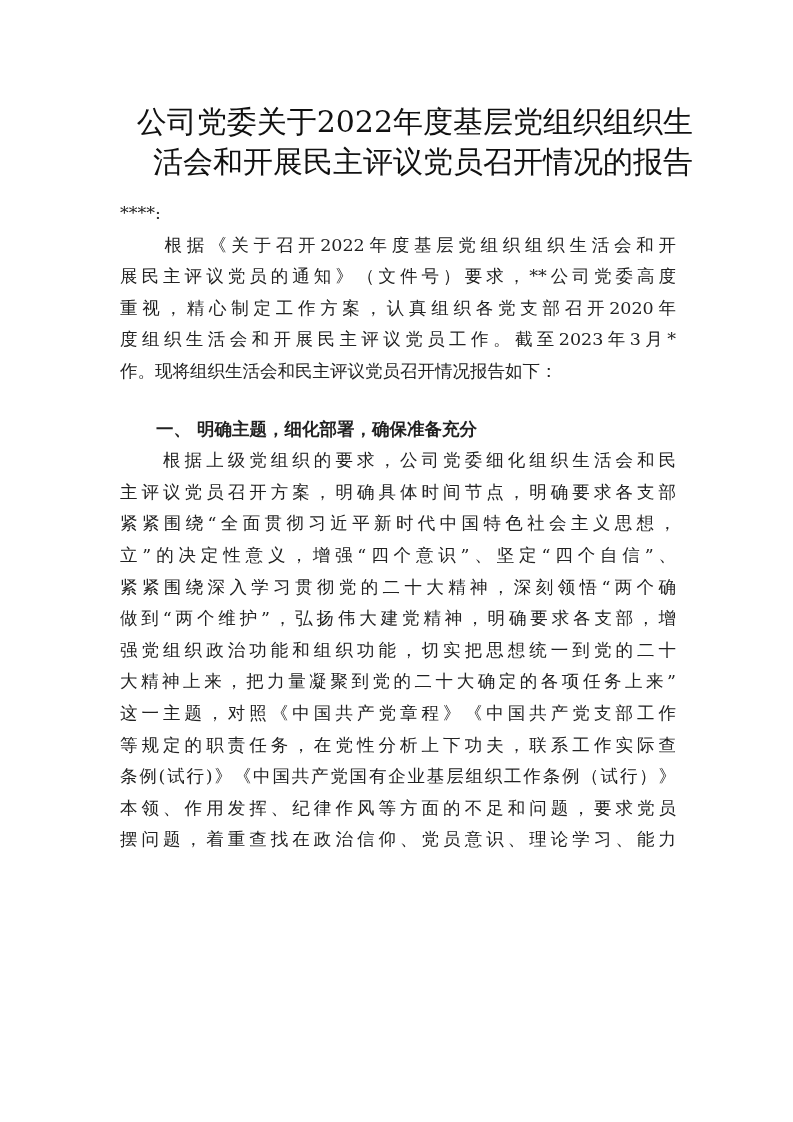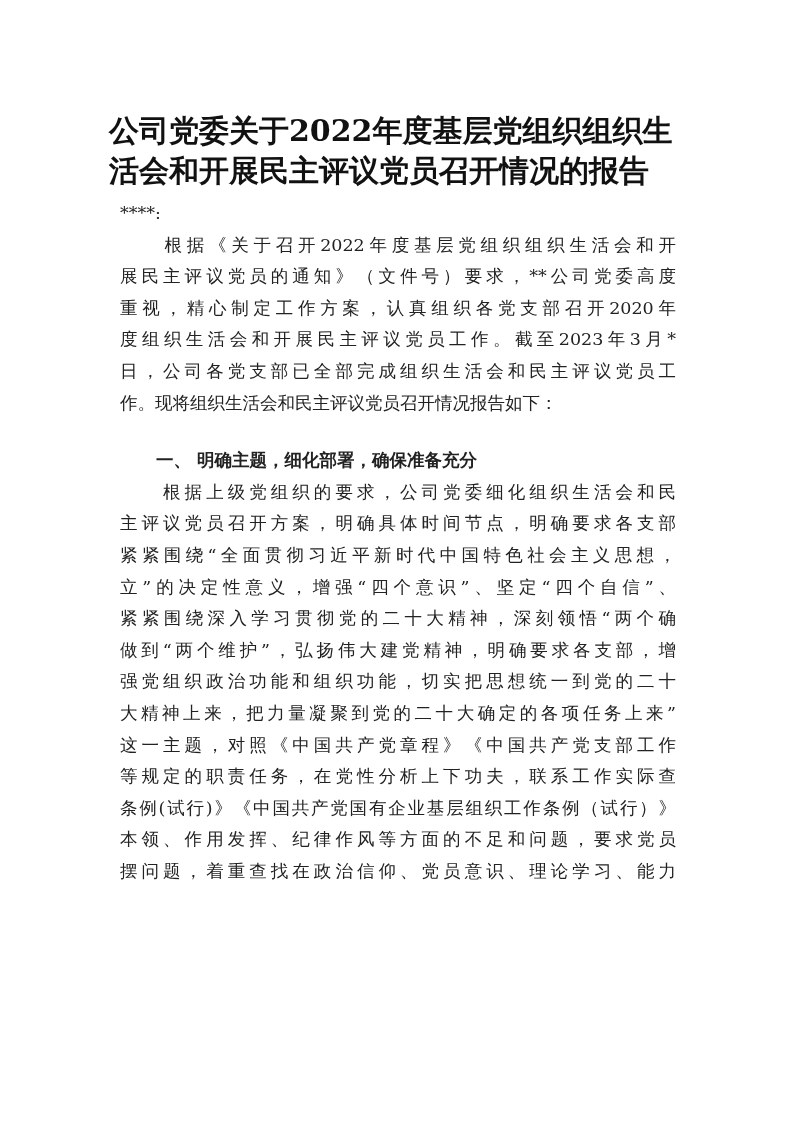--- a/index.html
+++ b/index.html
@@ -1,20 +1,20 @@
 <!DOCTYPE html>
 <html><head>
 <meta charset="utf-8">
 <style>
   html, body { margin: 0; padding: 0; background: #ffffff; }
   body { width: 793px; height: 1122px; position: relative; overflow: hidden;
          font-family: "DejaVu Serif", "Liberation Serif", serif; color: #111; }
   .page { position: absolute; left: 0; top: 0; width: 793px; height: 1122px; background: #fff; }
-  .title { position: absolute; left: 100px; width: 593px; top: 102px; text-align: left;
-           font-size: 30px; line-height: 40px; letter-spacing: 0px; color: #111; margin: 9px; font-weight: bold; }
+  .title { position: absolute; left: 100px; width: 593px; top: 102px; text-align: right;
+           font-size: 30px; line-height: 40px; letter-spacing: 0px; color: #111; margin: 0; font-weight: normal; }
   .body { position: absolute; left: 120px; width: 556px; top: 198px; font-size: 17.5px; color: #222; }
   .line { height: 31.6px; line-height: 31.6px; white-space: nowrap; overflow: visible; text-align: justify; text-align-last: justify; }
   .line.last { text-align-last: left; }
   .heading { font-family: "DejaVu Sans", "Liberation Sans", sans-serif; font-weight: bold; padding-left: 36px; text-align-last: left; font-size: 17.5px; margin-top: 26px; }
 </style>
 </head>
 <body>
 
 <div class="page">
   <h1 class="title">
@@ -23,21 +23,20 @@
   </h1>
 
   <div class="body">
     <div class="line last">****:</div>
 
     <div>
       <div class="line">　　根据《关于召开2022年度基层党组织组织生活会和开</div>
       <div class="line">展民主评议党员的通知》（文件号）要求，**公司党委高度</div>
       <div class="line">重视，精心制定工作方案，认真组织各党支部召开2020年</div>
       <div class="line">度组织生活会和开展民主评议党员工作。截至2023年3月*</div>
-      <div class="line">日，公司各党支部已全部完成组织生活会和民主评议党员工</div>
       <div class="line last">作。现将组织生活会和民主评议党员召开情况报告如下：</div>
     </div>
 
     <div class="line heading">一、 明确主题，细化部署，确保准备充分</div>
 
     <div>
       <div class="line">　　根据上级党组织的要求，公司党委细化组织生活会和民</div>
       <div class="line">主评议党员召开方案，明确具体时间节点，明确要求各支部</div>
       <div class="line">紧紧围绕“全面贯彻习近平新时代中国特色社会主义思想，</div>
       <div class="line">立”的决定性意义，增强“四个意识”、坚定“四个自信”、</div>

